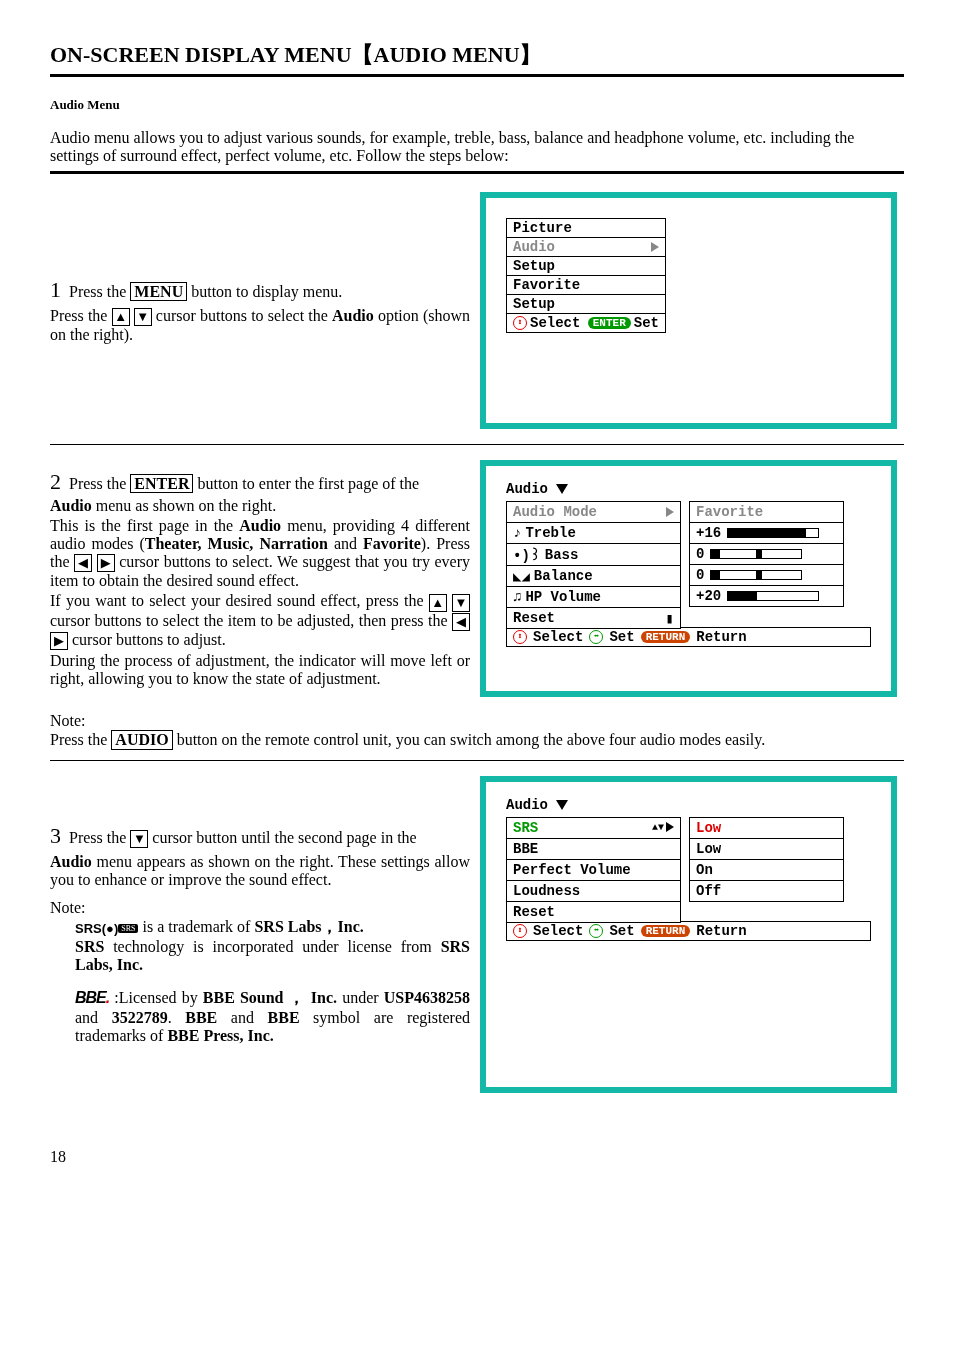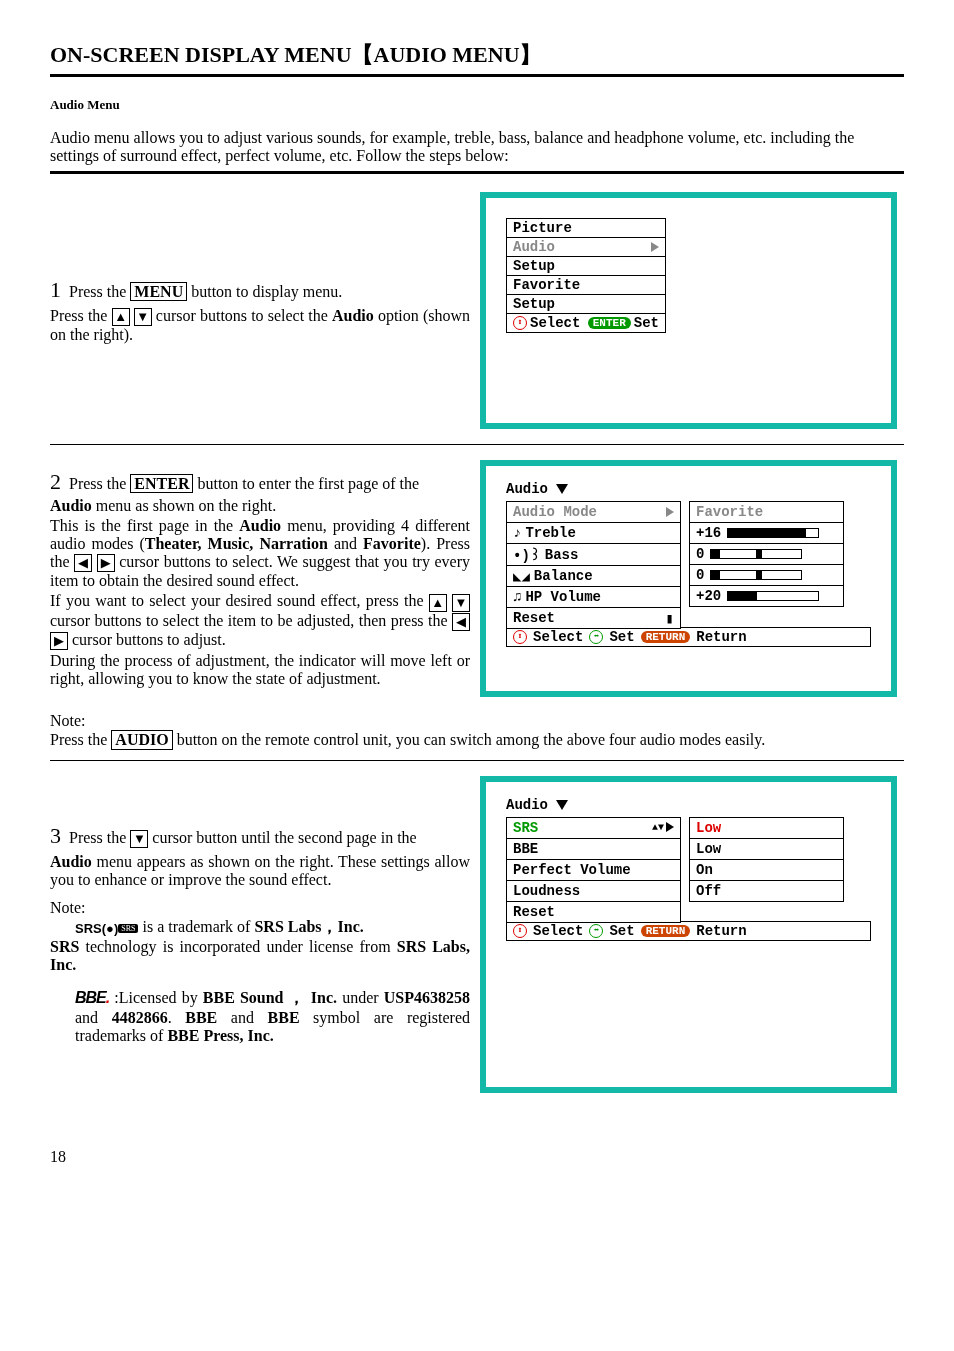--- a/index.html
+++ b/index.html
@@ -362,25 +362,25 @@
     <span> cursor button until the second page in the </span>
     <div style="height:4px"></div>
     <span><b>Audio</b> menu appears as shown on the right. These settings allow you to enhance or improve the sound effect.</span>
 
     <div class="note2">
       <div>Note:</div>
       <div style="margin-left:25px;">
         <span class="srs-logo">SRS(●)</span><span class="srs-sub">SRS</span>
         <span> is a trademark of <b>SRS Labs，Inc.</b></span>
       </div>
-      <div style=""><b>SRS</b> technology is incorporated under license from <b>SRS Labs, Inc.</b></div>
+      <div style="margin-left:25px;"><b>SRS</b> technology is incorporated under license from <b>SRS Labs, Inc.</b></div>
       <div style="height:14px"></div>
       <div style="margin-left:25px;text-align:justify;">
         <span class="bbe-logo">BBE<span class="dot">.</span></span>
-        :Licensed by <b>BBE Sound ， Inc.</b> under <b>USP4638258</b> and <b>4482866</b>. <b>BBE</b> and <b>BBE</b> symbol are registered trademarks of <b>BBE Press, Inc.</b>
+        :Licensed by <b>BBE Sound ， Inc.</b> under <b>USP4638258</b> and <b>3522789</b>. <b>BBE</b> and <b>BBE</b> symbol are registered trademarks of <b>BBE Press, Inc.</b>
       </div>
     </div>
   </div>
   <div class="osd-panel" style="min-height:280px;">
     <div class="osd-title">
         <span>Audio</span>
         <span class="tri-down"></span>
       </div>
     <div class="osd-grid">
       <div class="osd-col">

